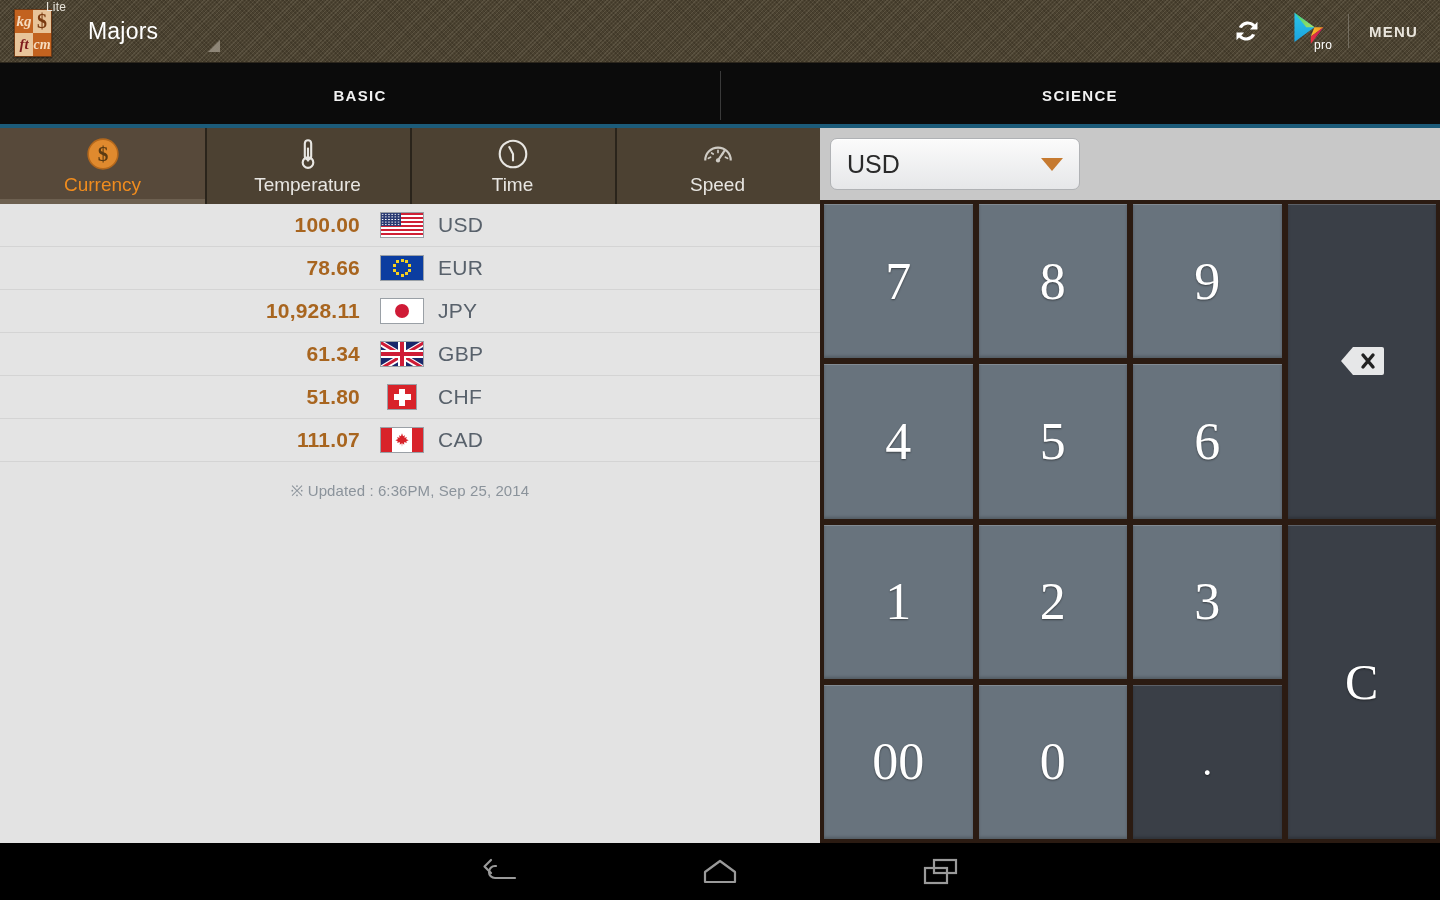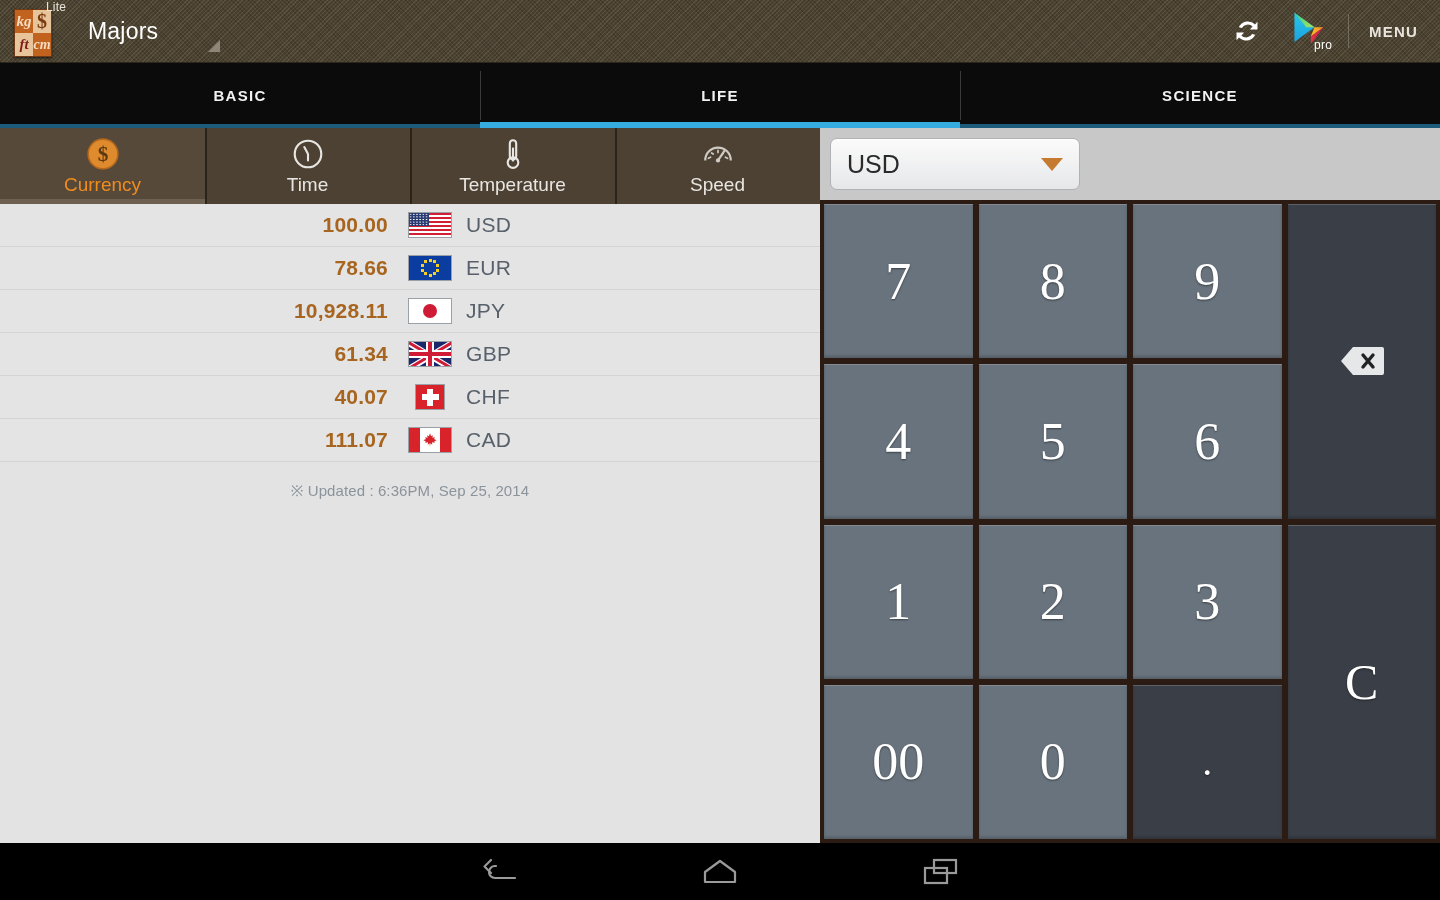--- a/index.html
+++ b/index.html
@@ -107,21 +107,21 @@
   }
   .subtab .st-icon { height:34px; display:flex; align-items:flex-end; }
 
   .list { background:#e3e3e3; }
   .row {
     height:43px; display:flex; align-items:center;
     border-bottom:1px solid #d4d4d4; background:#e4e4e4;
   }
   .row .amount {
     width:376px; text-align:right; padding-right:16px;
-    color:#a8651f; font-size:21px; font-weight:bold; letter-spacing:.2px;margin-left:28px;
+    color:#a8651f; font-size:21px; font-weight:bold; letter-spacing:.2px;
   }
   .row .flag { width:52px; display:flex; align-items:center; justify-content:center; }
   .row .code { color:#58616b; font-size:21px; padding-left:10px; letter-spacing:.3px; }
   .updated {
     text-align:center; color:#8b939b; font-size:15px; padding-top:18px;
     letter-spacing:.1px;
   }
 
   
   .fl { width:44px; height:26px; border:1px solid #9aa0a6; position:relative; overflow:hidden; background:#fff; }
@@ -266,24 +266,20 @@
 
     <div class="hdr-divider"></div>
     <div class="menu-btn">MENU</div>
   </div>
 
   <div class="tabbar">
     <div class="tab">
       <span>BASIC</span>
       <div class="underline"></div>
     </div>
-    <div class="tab active">
-      <span>LIFE</span>
-      <div class="underline"></div>
-    </div>
     <div class="tab">
       <span>SCIENCE</span>
       <div class="underline"></div>
     </div>
   </div>
 
   <div class="left-panel">
 
     <div class="subtabs">
       <div class="subtab active">
@@ -291,35 +287,35 @@
           <svg width="34" height="34" viewBox="0 0 32 32">
             <circle cx="16" cy="16" r="14" fill="#e08a2e" stroke="#b4681c" stroke-width="1.5"></circle>
             <text x="16" y="23" font-size="20" font-family="Liberation Serif, serif" font-weight="bold" fill="#5a3a12" text-anchor="middle">$</text>
           </svg>
         </div>
         <div class="st-label">Currency</div>
       </div>
       <div class="subtab">
         <div class="st-icon">
           <svg width="34" height="34" viewBox="0 0 32 32">
-            <circle cx="16" cy="16" r="12.5" fill="none" stroke="#e8e6e2" stroke-width="2"></circle>
-            <path d="M16 16 L16 22 M16 16 L12.5 9.5" stroke="#e8e6e2" stroke-width="2" fill="none" stroke-linecap="round"></path>
-          </svg>
-        </div>
-        <div class="st-label">Time</div>
-      </div>
-      <div class="subtab">
-        <div class="st-icon">
-          <svg width="34" height="34" viewBox="0 0 32 32">
             <rect x="13" y="3" width="6" height="18" rx="3" fill="none" stroke="#e8e6e2" stroke-width="2"></rect>
             <circle cx="16" cy="24" r="5" fill="none" stroke="#e8e6e2" stroke-width="2"></circle>
             <rect x="15" y="10" width="2" height="13" fill="#e8e6e2"></rect>
           </svg>
         </div>
         <div class="st-label">Temperature</div>
+      </div>
+      <div class="subtab">
+        <div class="st-icon">
+          <svg width="34" height="34" viewBox="0 0 32 32">
+            <circle cx="16" cy="16" r="12.5" fill="none" stroke="#e8e6e2" stroke-width="2"></circle>
+            <path d="M16 16 L16 22 M16 16 L12.5 9.5" stroke="#e8e6e2" stroke-width="2" fill="none" stroke-linecap="round"></path>
+          </svg>
+        </div>
+        <div class="st-label">Time</div>
       </div>
       <div class="subtab">
         <div class="st-icon">
           <svg width="34" height="34" viewBox="0 0 32 32">
             <path d="M4 22 A12 12 0 0 1 28 22" fill="none" stroke="#cfcbc4" stroke-width="2"></path>
             <path d="M16 22 L22 13" stroke="#cfcbc4" stroke-width="2" stroke-linecap="round"></path>
             <circle cx="16" cy="22" r="2" fill="#cfcbc4"></circle>
             <path d="M7 20 L9 19 M10 15 L11.5 16 M16 12.5 L16 14.5 M21 15 L20 16.5 M25 20 L23 19" stroke="#cfcbc4" stroke-width="1.6" stroke-linecap="round"></path>
           </svg>
         </div>
@@ -382,21 +378,21 @@
               <div class="hb"></div>
             <div class="vr"></div>
               <div class="hr"></div>
           </div>
         </div>
         <div class="code">GBP</div>
       </div>
 
 
       <div class="row">
-        <div class="amount">40.07</div>
+        <div class="amount">51.80</div>
         <div class="flag">
           <div class="fl fl-chf" style="width:30px">
             <div class="cross-v"></div>
               <div class="cross-h"></div>
           </div>
         </div>
         <div class="code">CHF</div>
       </div>
 
       <div class="row">

